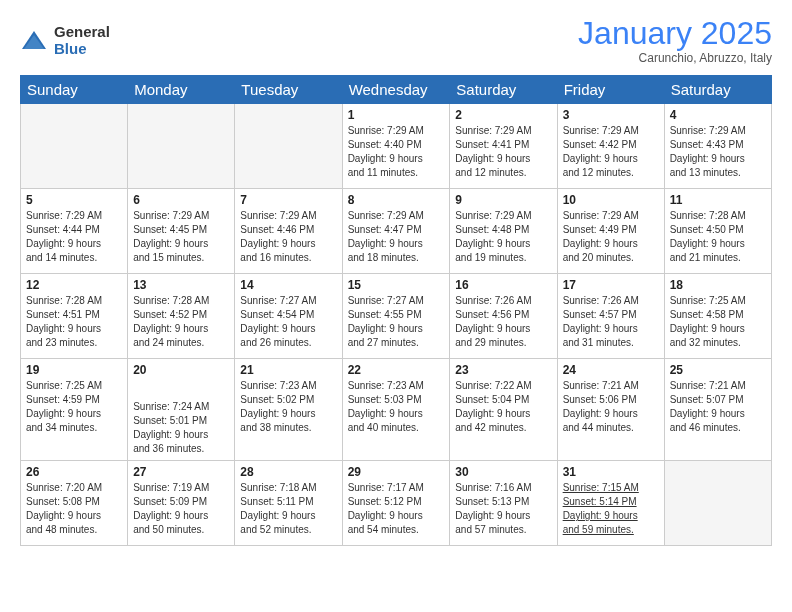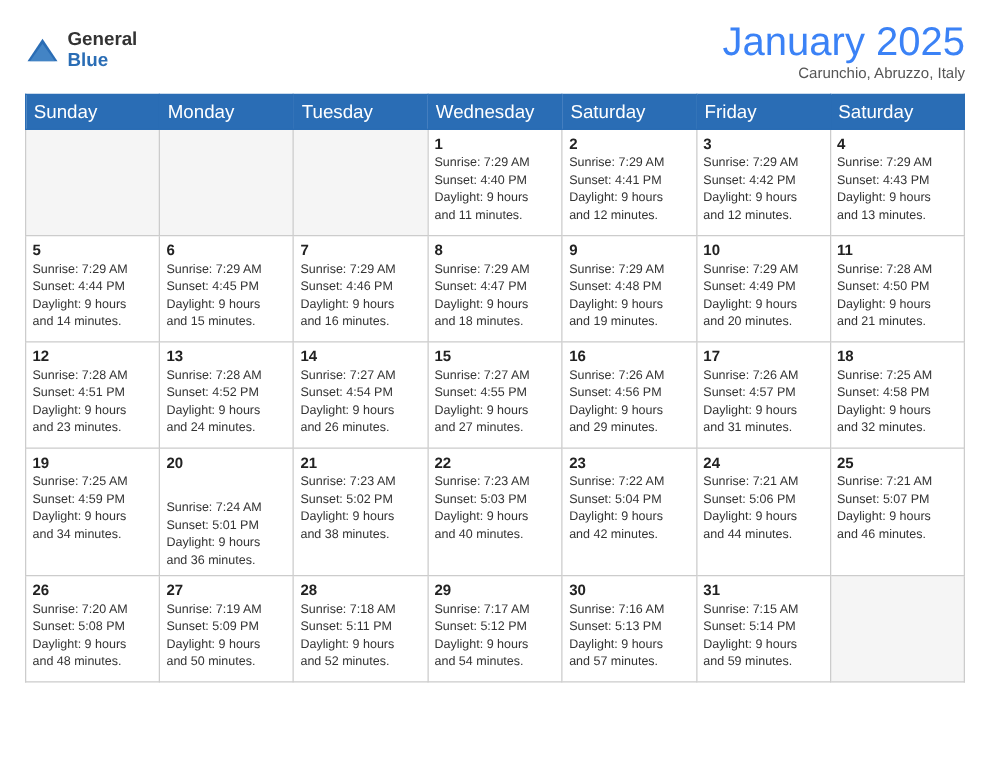--- a/index.html
+++ b/index.html
@@ -346,21 +346,21 @@
           </td>
           <td>
             <span class="day-num">30</span>
             <div class="day-info" style="white-space: pre-line;">Sunrise: 7:16 AM
 Sunset: 5:13 PM
 Daylight: 9 hours
 and 57 minutes.</div>
           </td>
           <td>
             <span class="day-num">31</span>
-            <div class="day-info" style="white-space: pre-line;">Sunrise: 7:15 AM
+            <div class="day-info" style="white-space: pre-line; text-decoration: underline;">Sunrise: 7:15 AM
 Sunset: 5:14 PM
 Daylight: 9 hours
 and 59 minutes.</div>
           </td>
           <td class="empty"></td>
         </tr>
       </tbody>
   </table>
 </div>
 

